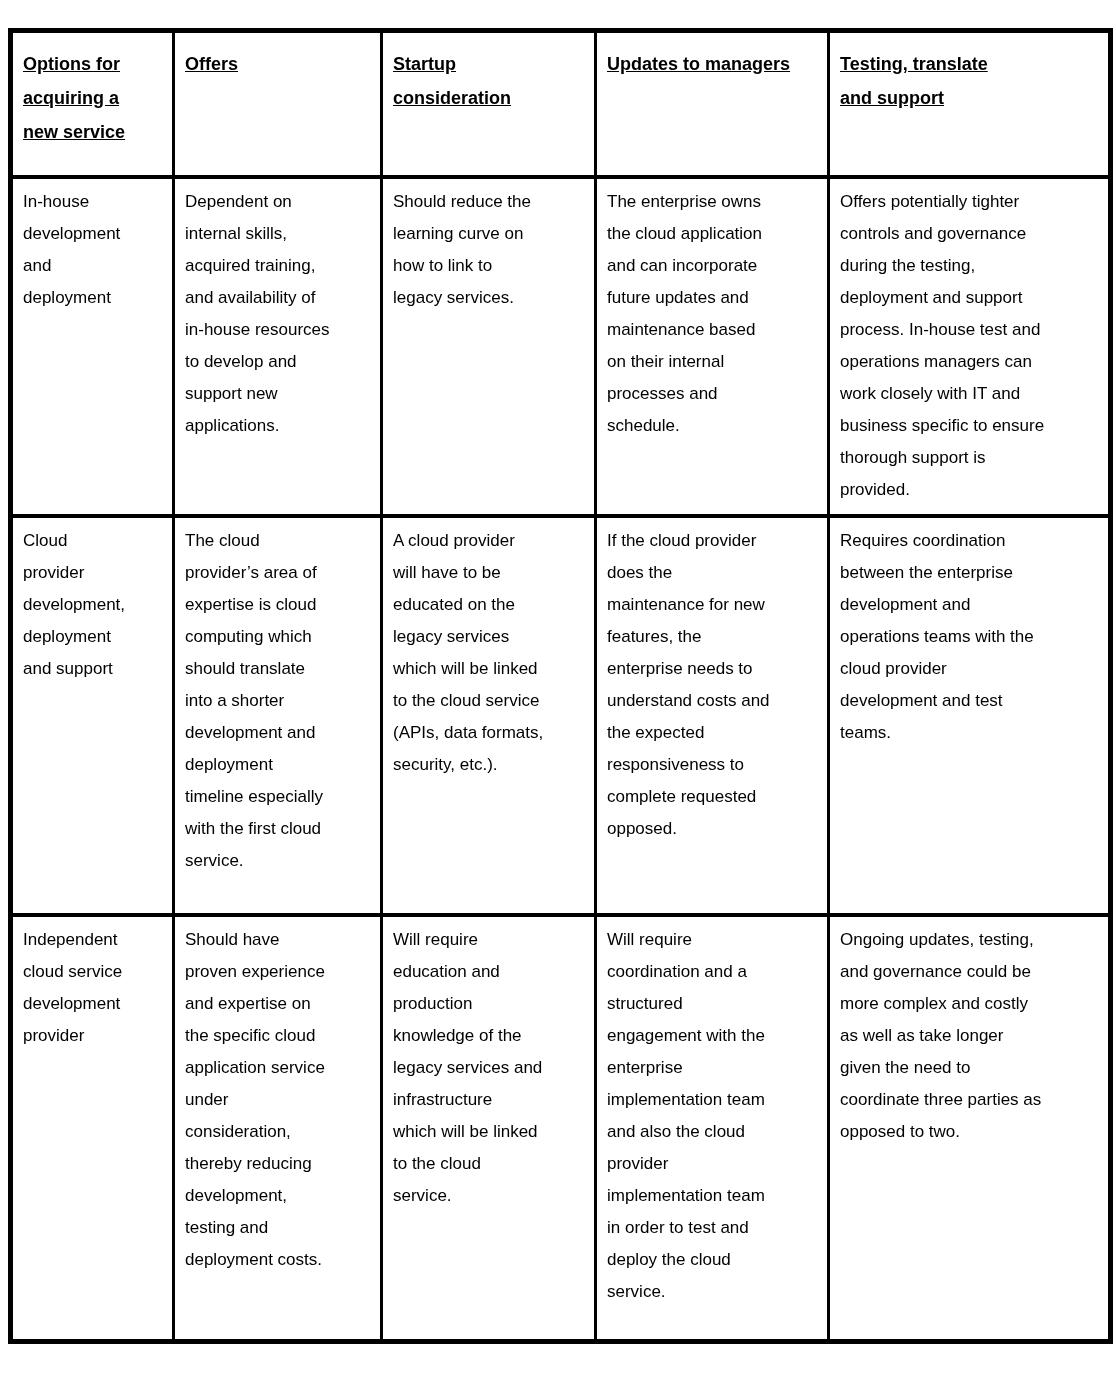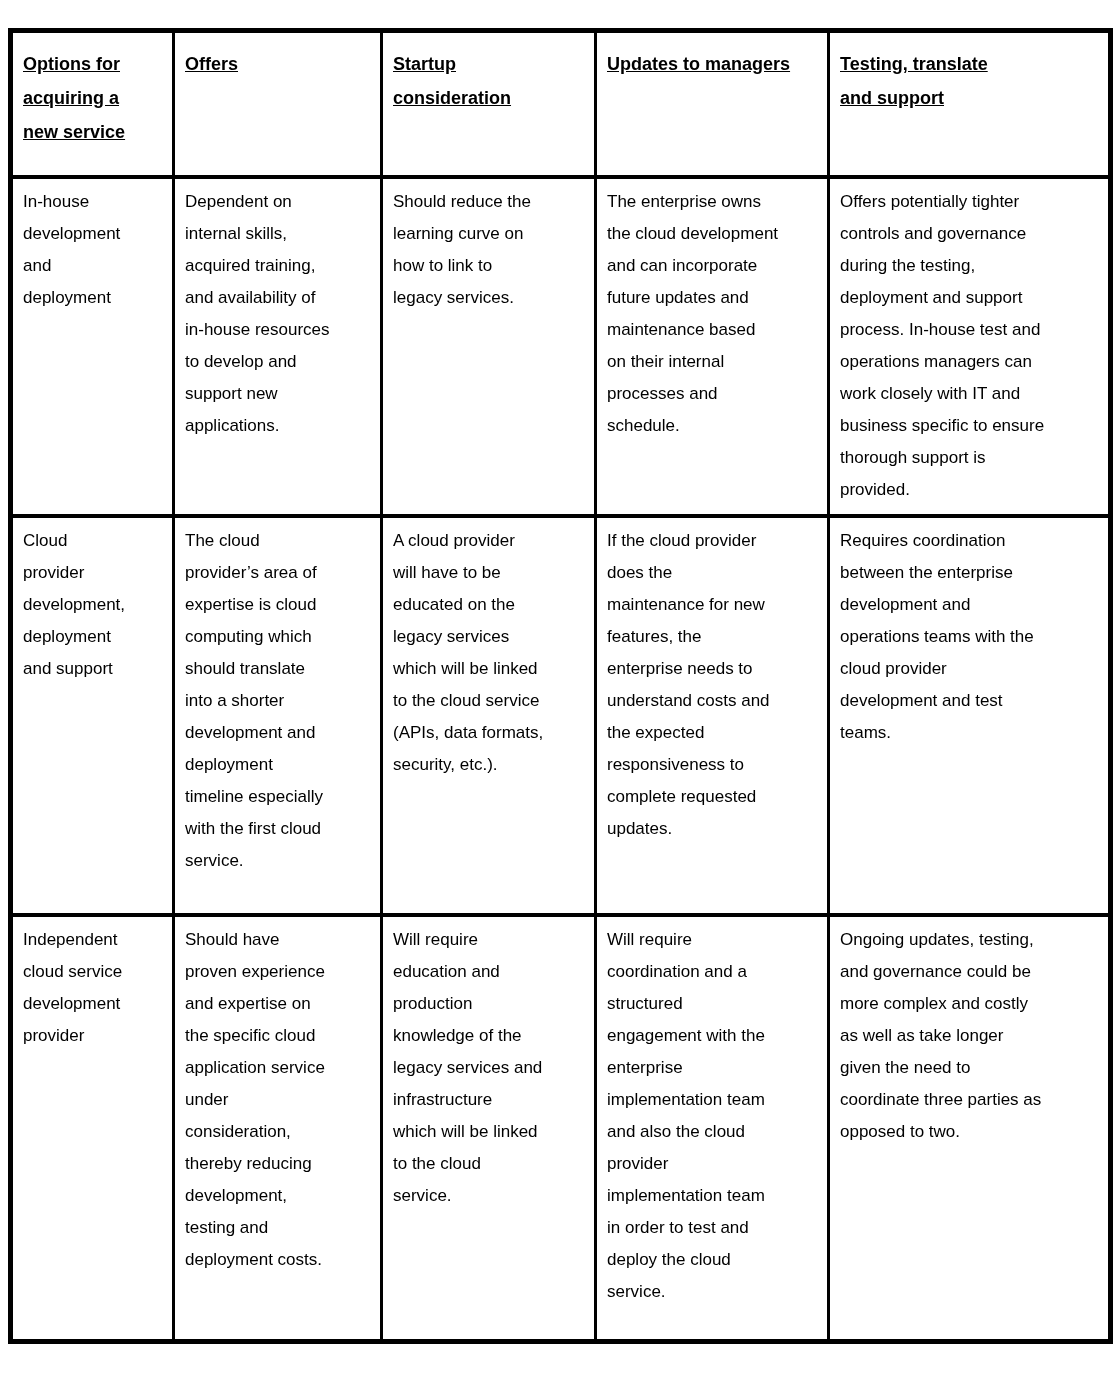--- a/index.html
+++ b/index.html
@@ -106,21 +106,21 @@
 and availability of
 in-house resources
 to develop and
 support new
 applications.</td>
         <td>Should reduce the
 learning curve on
 how to link to
 legacy services.</td>
         <td>The enterprise owns
-the cloud development
+the cloud application
 and can incorporate
 future updates and
 maintenance based
 on their internal
 processes and
 schedule.</td>
         <td>Offers potentially tighter
 controls and governance
 during the testing,
 deployment and support
@@ -159,21 +159,21 @@
 security, etc.).</td>
         <td>If the cloud provider
 does the
 maintenance for new
 features, the
 enterprise needs to
 understand costs and
 the expected
 responsiveness to
 complete requested
-updates.</td>
+opposed.</td>
         <td>Requires coordination
 between the enterprise
 development and
 operations teams with the
 cloud provider
 development and test
 teams.</td>
       </tr>
 
       <tr class="body-row-2">

